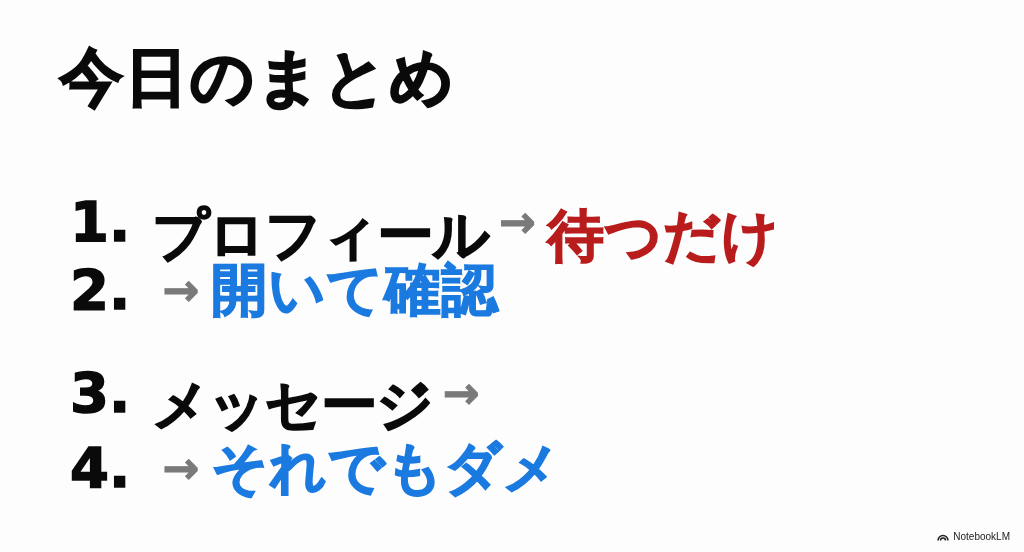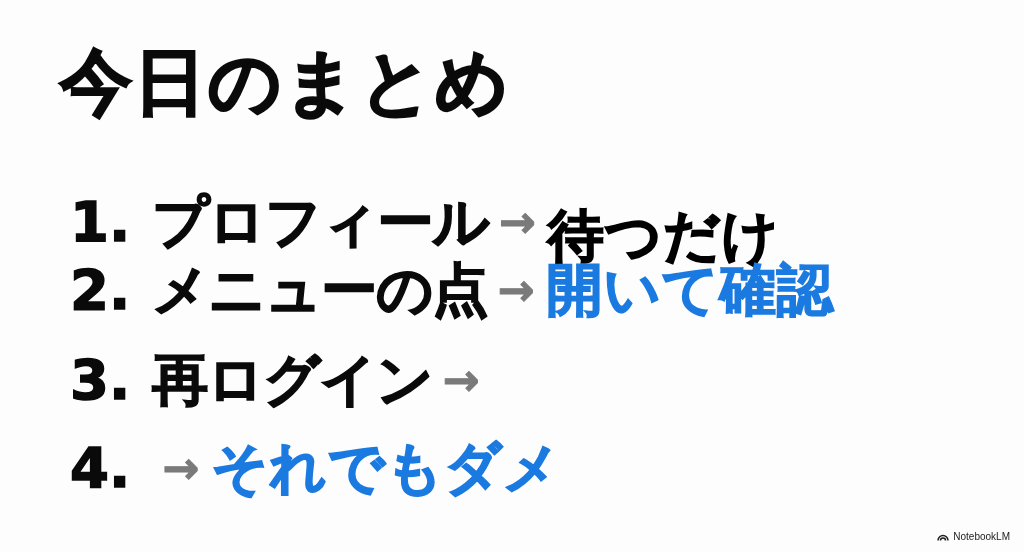--- a/index.html
+++ b/index.html
@@ -2,32 +2,32 @@
 <html><head>
 <meta charset="utf-8">
 <style>
   html, body { margin:0; padding:0; }
   body {
     width:1024px; height:552px; background:#fdfdfd; position:relative; overflow:hidden;
     font-family: "DejaVu Sans", "Liberation Sans", sans-serif;
   }
   .title {
     position:absolute; left:60px; top:46px;
-    font-size:72px; font-weight:900; color:#0a0a0a; letter-spacing:2px; line-height:1;
+    font-size:63px; font-weight:900; color:#0a0a0a; letter-spacing:2px; line-height:1;
     -webkit-text-stroke:2px #0a0a0a;
   }
   .row {
     position:absolute; left:70px; display:flex; align-items:center; white-space:nowrap;
     font-size:56px; font-weight:900; line-height:1;
   }
   .row .num { color:#0a0a0a; margin-right:22px; -webkit-text-stroke:1.5px #0a0a0a; }
-  .row .term { color:#0a0a0a; -webkit-text-stroke:1.5px #0a0a0a; letter-spacing:-1px; }
+  .row .term { color:#0a0a0a; -webkit-text-stroke:1.5px #0a0a0a; letter-spacing:-1px;margin-top:25px; }
   .row .arrow { color:#7a7a7a; font-size:44px; margin:0 12px 0 10px; -webkit-text-stroke:1px #7a7a7a; }
   .row .action { -webkit-text-stroke:1.5px currentColor; letter-spacing:1px; }
-  .pink { color:#000000;margin-top:28px; }
+  .pink { color:#b91c1c;margin-top:28px; }
   .blue { color:#1a7ae0;text-align:right; }
   .r1 { top:180px; }
   .r2 { top:262px; }
   .r3 { top:352px; }
   .r4 { top:440px; }
   .brand {
     position:absolute; right:14px; bottom:10px; display:flex; align-items:center; gap:4px;
     font-family:"Liberation Sans", sans-serif; font-size:10px; color:#222;
   }
   .brand svg { width:12px; height:9px; }
@@ -39,28 +39,27 @@
 
 <div class="row r1">
   <span class="num">1.</span>
   <span class="term">プロフィール</span>
   <span class="arrow">→</span>
   <span class="action pink">待つだけ</span>
 </div>
 
 <div class="row r2">
   <span class="num">2.</span>
-  <span class="term">メニューの点</span>
   <span class="arrow">→</span>
   <span class="action blue">開いて確認</span>
 </div>
 
 <div class="row r3">
   <span class="num">3.</span>
-  <span class="term">再ログイン</span>
+  <span class="term">メッセージ</span>
   <span class="arrow">→</span>
 </div>
 
 <div class="row r4">
   <span class="num">4.</span>
   <span class="arrow">→</span>
   <span class="action blue">それでもダメ</span>
 </div>
 
 <div class="brand">

